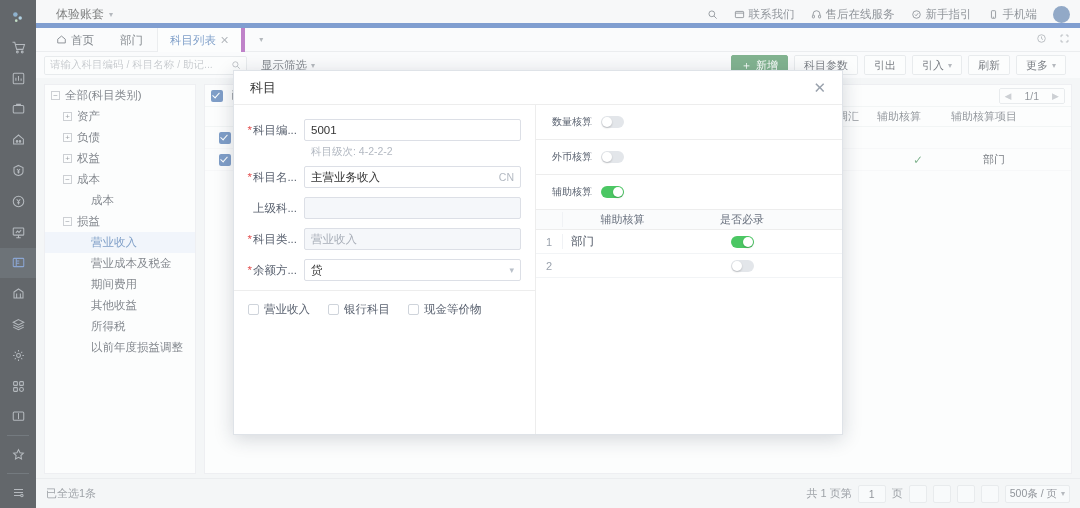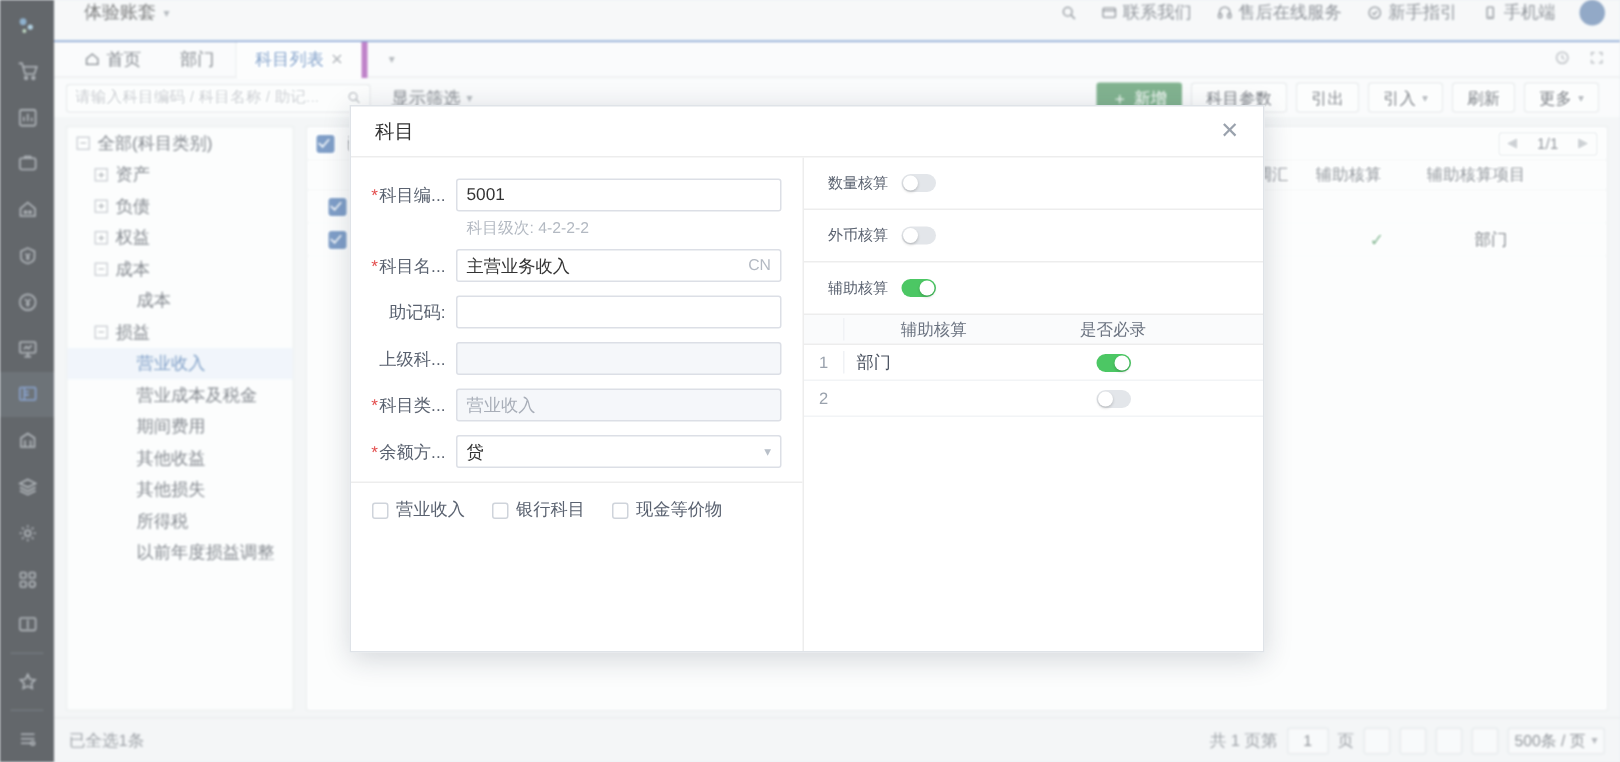--- a/index.html
+++ b/index.html
@@ -26,22 +26,22 @@
     width:36px;height:31px;display:flex;align-items:center;justify-content:center;
     color:#99a2ad;
   }
   .rail-item.active{ background:#3b4653; color:#4d8bf5; }
   .rail-sep{ width:22px;height:1px;background:#454f5b;margin:3px 0; }
   .rail svg{ width:15px;height:15px; stroke:currentColor; fill:none; stroke-width:1.4;}
 
   
   .topbar{
     position:absolute; left:36px; top:0; right:0; height:28px;
-    background:#f2f4f7; border-bottom:1px solid #3b82f6;
-    display:flex; align-items:flex-start; padding:0 10px;
+    background:#f2f4f7; border-bottom:5px solid #3b82f6;
+    display:flex; align-items:flex-end; padding:0 10px;
   }
   .acct{ color:#555; font-size:12px; margin-left:10px; display:flex;align-items:center;gap:5px;}
   .topbar-right{ margin-left:auto; display:flex; align-items:center; gap:16px; color:#6b7380; font-size:11.5px;}
   .topbar-right .ti{ display:flex; align-items:center; gap:4px; }
   .topbar-right svg{width:11px;height:11px;stroke:currentColor;fill:none;stroke-width:1.3;}
   .avatar{ width:17px;height:17px;border-radius:50%;background:#5b8fd6; display:block;}
 
   
   .tabbar{
     position:absolute; left:36px; top:28px; right:0; height:24px;
@@ -404,23 +404,20 @@
       <div class="tnode" style="padding-left:46px">
           <span>营业成本及税金</span>
         </div>
       <div class="tnode" style="padding-left:46px">
           <span>期间费用</span>
         </div>
       <div class="tnode" style="padding-left:46px">
           <span>其他收益</span>
         </div>
       <div class="tnode" style="padding-left:46px">
-          <span>其他损失</span>
-        </div>
-      <div class="tnode" style="padding-left:46px">
           <span>所得税</span>
         </div>
       <div class="tnode" style="padding-left:46px">
           <span>以前年度损益调整</span>
         </div>
     </div>
 
     <div class="rtable">
       <div class="rt-head">
         <span class="cbx"></span>
@@ -494,26 +491,20 @@
       <div class="hint">科目级次: 4-2-2-2</div>
 
       <div class="frow">
         <div class="flabel req">科目名...</div>
         <div class="finput">
           <span>主营业务收入</span>
           <span class="suffix">CN</span>
         </div>
       </div>
 
-      <div class="frow">
-        <div class="flabel">助记码:</div>
-        <div class="finput">
-            <span></span>
-          </div>
-      </div>
 
       <div class="frow">
         <div class="flabel">上级科...</div>
         <div class="finput ro">
             <span></span>
           </div>
       </div>
 
       <div class="frow">
         <div class="flabel req">科目类...</div>

